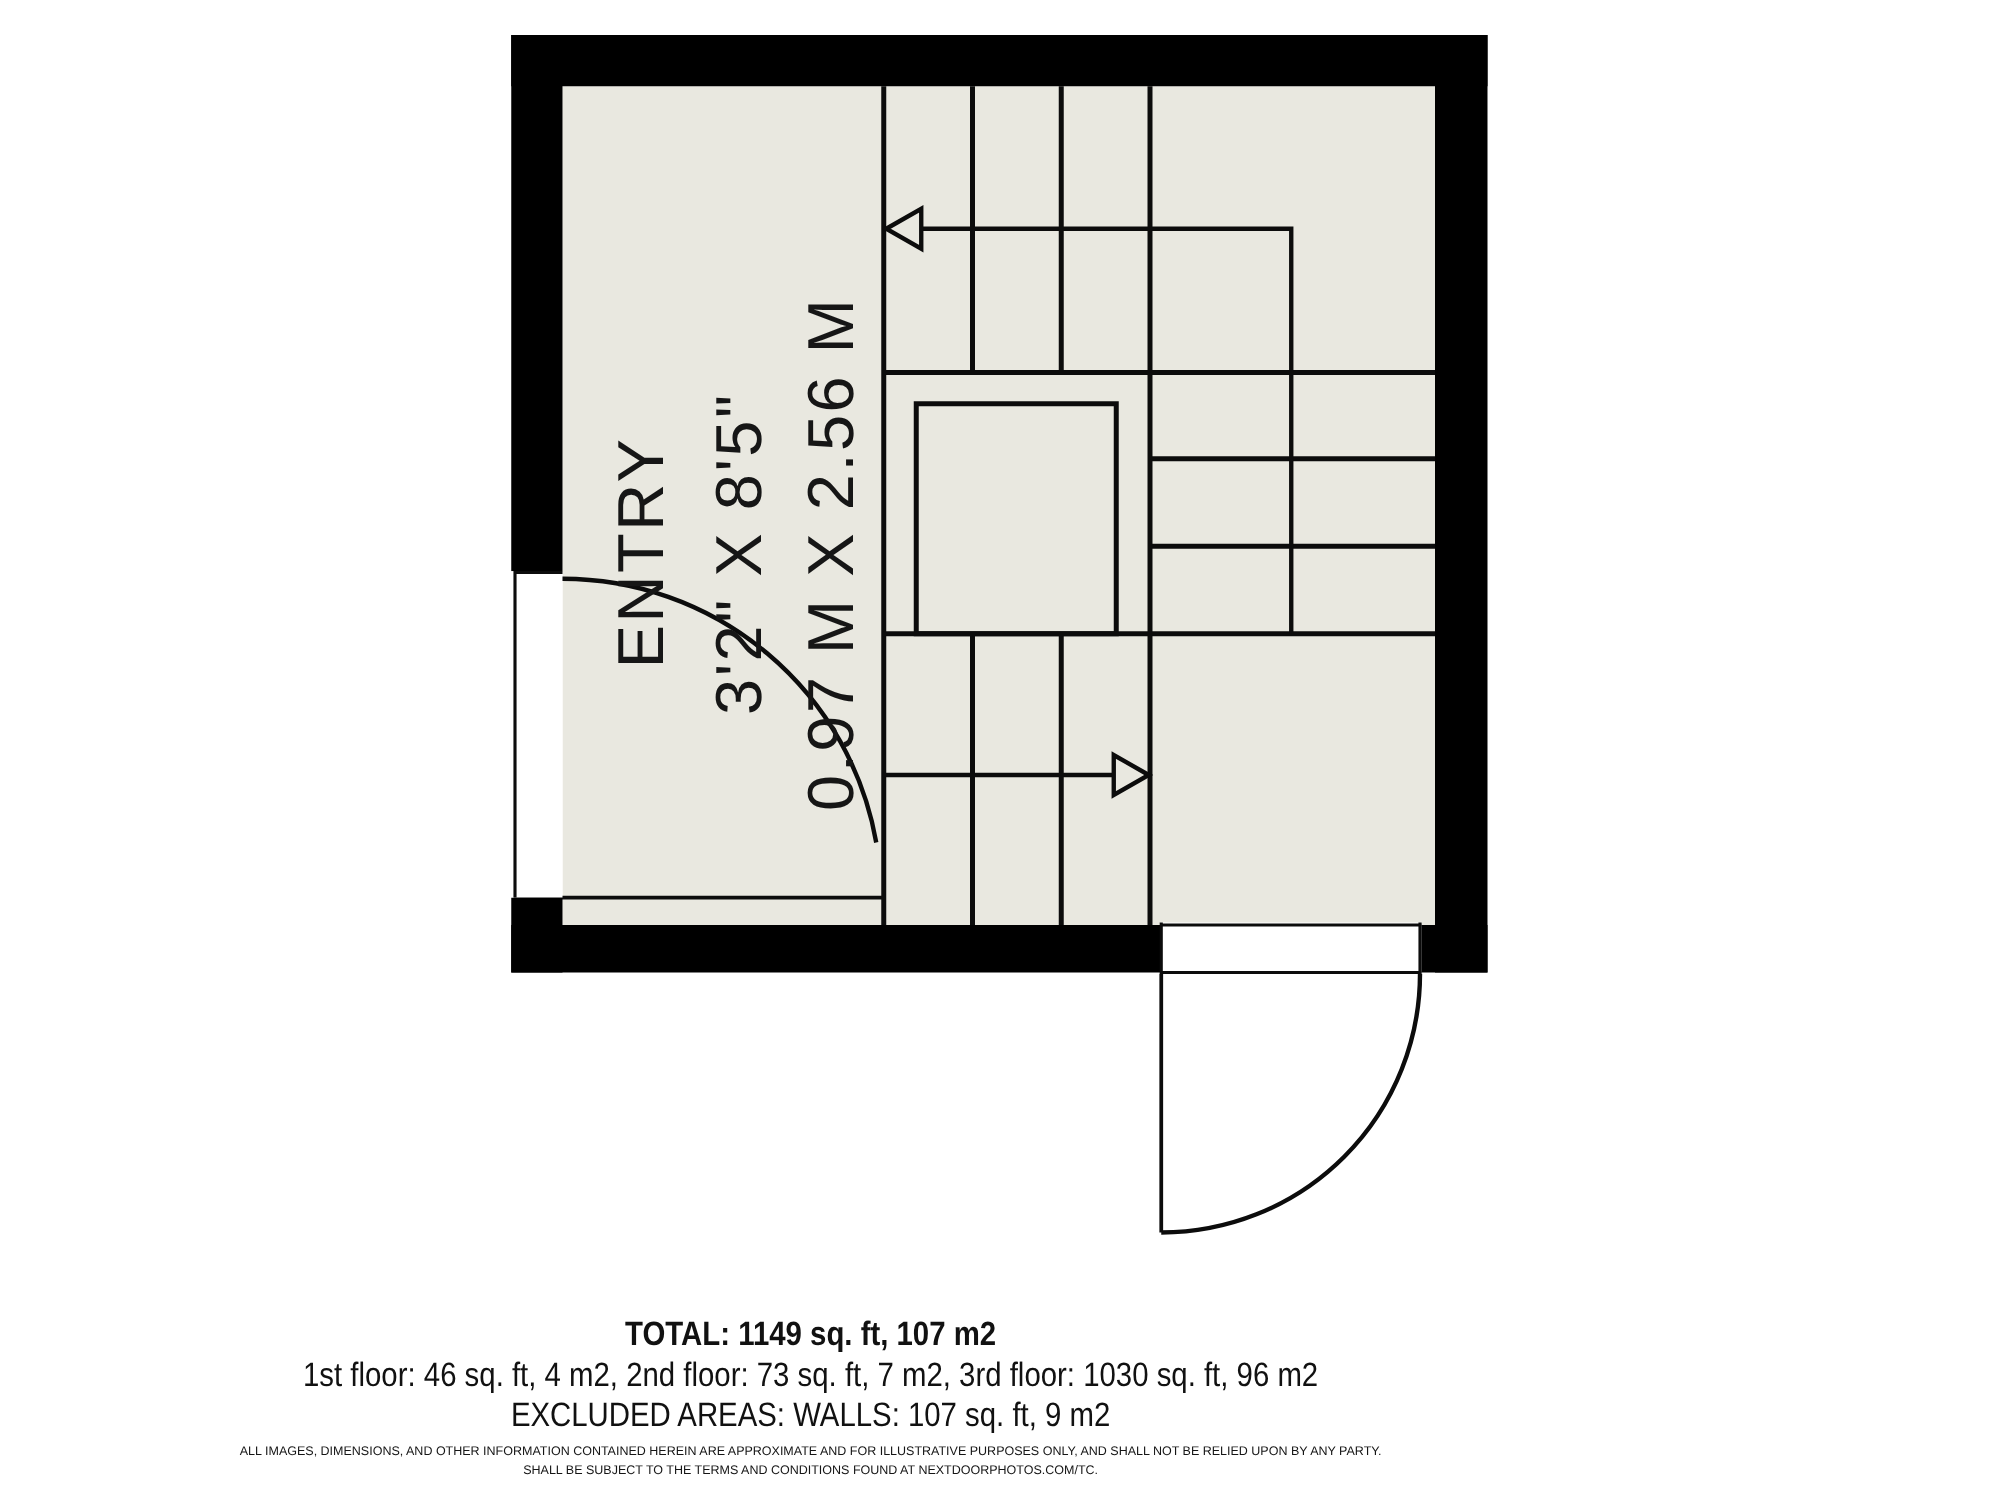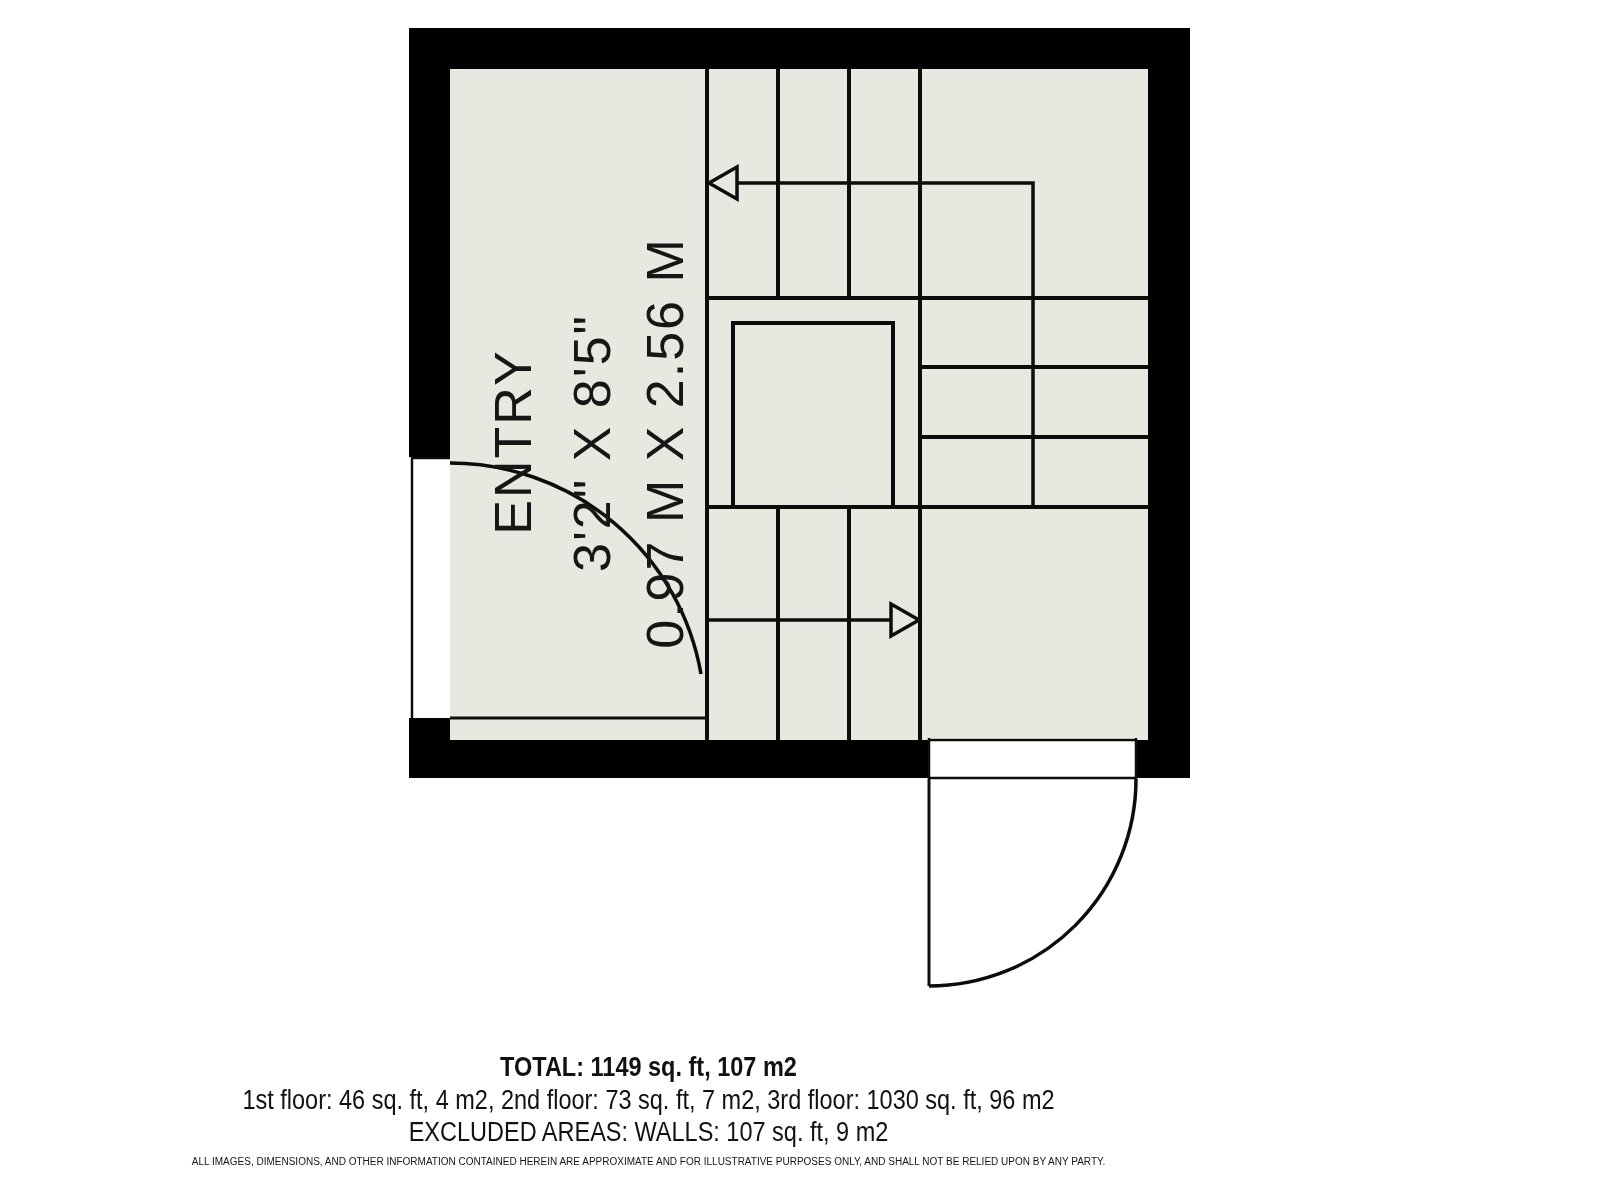--- a/index.html
+++ b/index.html
@@ -122,16 +122,17 @@
     <text class="room-dim" x="592" y="443" text-anchor="middle" dominant-baseline="central" transform="rotate(-90 592 443)">3'2" X 8'5"</text>
     <text class="room-dim" x="665" y="443" text-anchor="middle" dominant-baseline="central" transform="rotate(-90 665 443)">0.97 M X 2.56 M</text>
   </svg>
 
   <div class="summary">
     <div class="total-line">TOTAL: 1149 sq. ft, 107 m2</div>
     <div class="floors-line">1st floor: 46 sq. ft, 4 m2, 2nd floor: 73 sq. ft, 7 m2, 3rd floor: 1030 sq. ft, 96 m2</div>
     <div class="excluded-line">EXCLUDED AREAS: WALLS: 107 sq. ft, 9 m2</div>
     <div class="disclaimer">
       <div>ALL IMAGES, DIMENSIONS, AND OTHER INFORMATION CONTAINED HEREIN ARE APPROXIMATE AND FOR ILLUSTRATIVE PURPOSES ONLY, AND SHALL NOT BE RELIED UPON BY ANY PARTY.</div>
+      <div>SHALL BE SUBJECT TO THE TERMS AND CONDITIONS FOUND AT NEXTDOORPHOTOS.COM/TC.</div>
     </div>
   </div>
 
 </div>
 
 </body></html>

